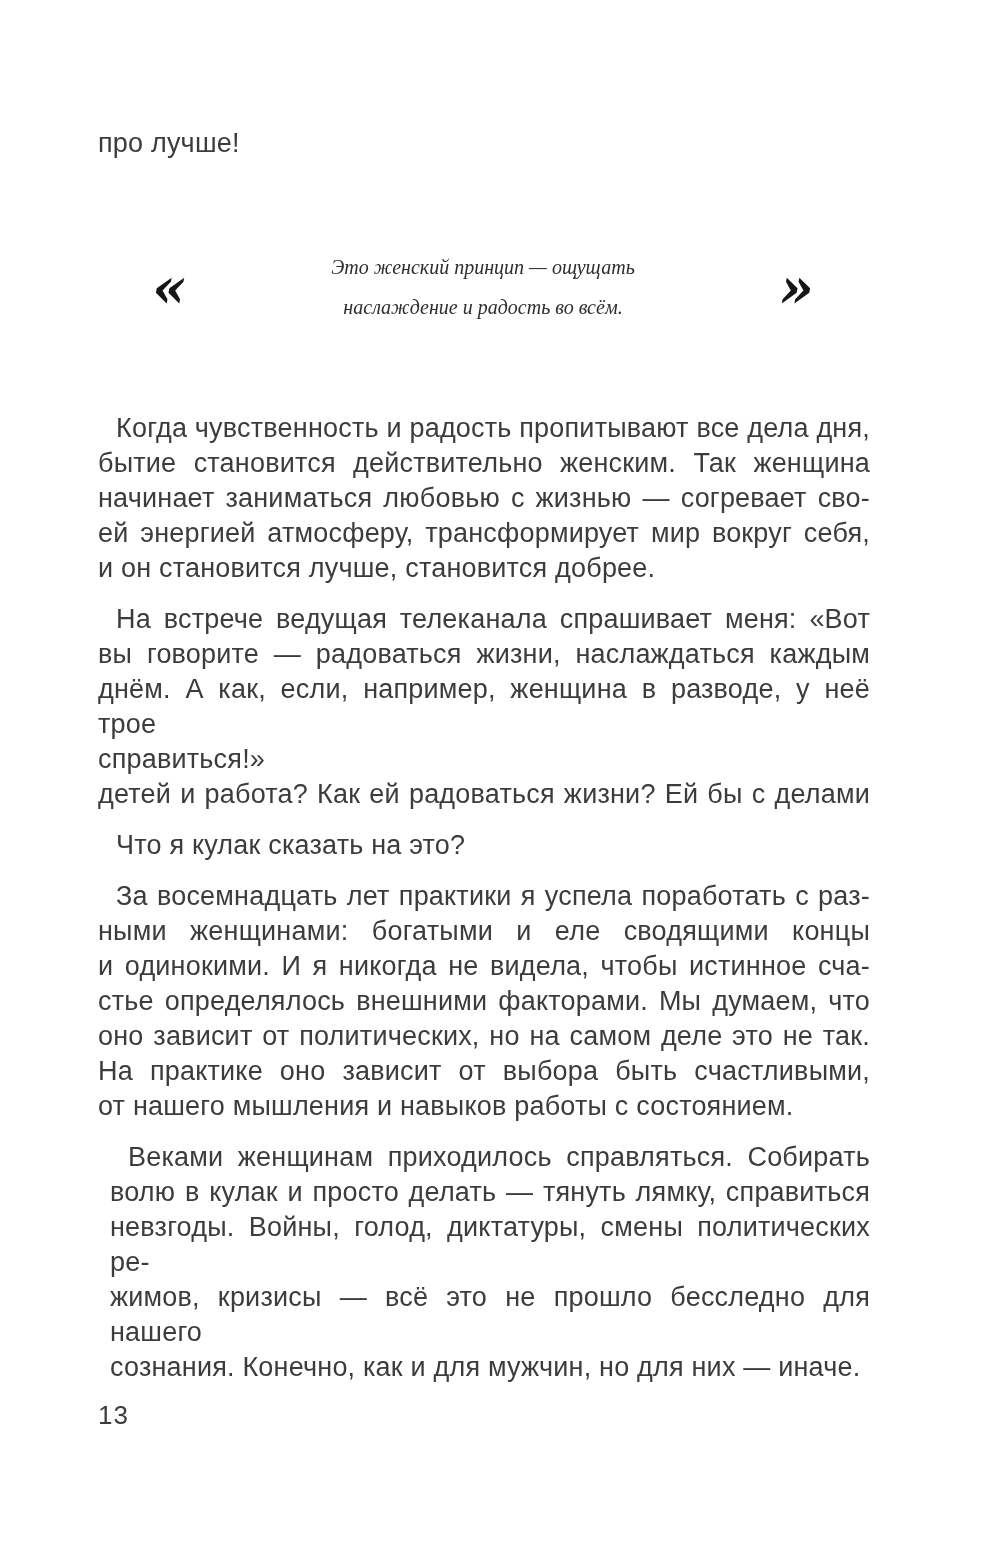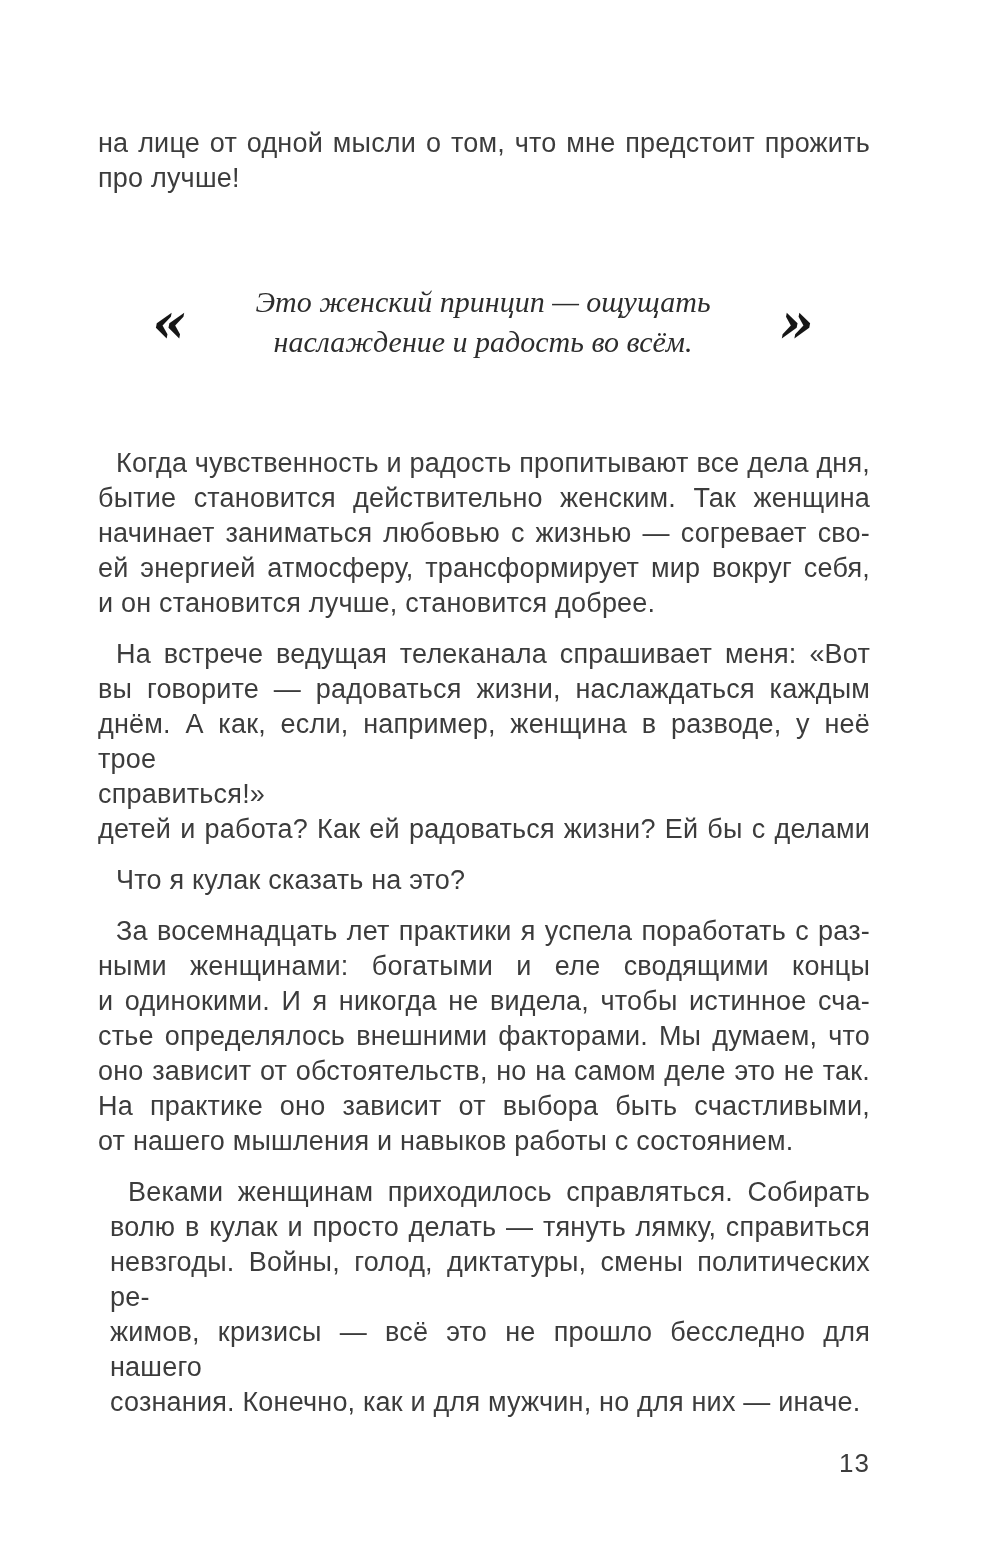--- a/index.html
+++ b/index.html
@@ -55,44 +55,42 @@
     color: #161616;
     flex: 0 0 auto;
   }
   .quote-mark.left { padding-left: 42px; }
   .quote-mark.right { padding-right: 48px; }
   .quote-text {
     flex: 1 1 auto;
     text-align: center;
     font-family: "Liberation Serif", serif;
     font-style: italic;
-    font-size: 30px;
+    font-size: 20px;
     line-height: 40px;
     color: #2d2d2d;
   }
   .page-number {
     position: absolute;
     left: 98px;
     top: 1398px;
     width: 772px;
-    text-align: right;
+    text-align: left;
     font-size: 26px;
     line-height: 35px;
     color: #3c3c3c;
     letter-spacing: 1px;
-    margin-top: 48px;
   }
 </style>
 </head>
 <body>
 
 <div class="page">
   <div class="content" id="content">
       <div class="para">
-        <div class="line">на лице от одной мысли о том, что мне предстоит прожить</div>
         <div class="line last">про лучше!</div>
       </div>
       <div class="quote-block">
         <span class="quote-mark left">«</span>
         <div class="quote-text">
           <div>Это женский принцип — ощущать</div>
           <div>наслаждение и радость во всём.</div>
         </div>
         <span class="quote-mark right">»</span>
       </div>
@@ -111,21 +109,21 @@
         <div class="line">детей и работа? Как ей радоваться жизни? Ей бы с делами</div>
       </div>
       <div class="para">
         <div class="line first-indent last">Что я кулак сказать на это?</div>
       </div>
       <div class="para">
         <div class="line first-indent">За восемнадцать лет практики я успела поработать с раз-</div>
         <div class="line">ными женщинами: богатыми и еле сводящими концы</div>
         <div class="line">и одинокими. И я никогда не видела, чтобы истинное сча-</div>
         <div class="line">стье определялось внешними факторами. Мы думаем, что</div>
-        <div class="line">оно зависит от обстоятельств, но на самом деле это не так.</div>
+        <div class="line">оно зависит от политических, но на самом деле это не так.</div>
         <div class="line">На практике оно зависит от выбора быть счастливыми,</div>
         <div class="line last">от нашего мышления и навыков работы с состоянием.</div>
       </div>
       <div class="para">
         <div class="line first-indent">Веками женщинам приходилось справляться. Собирать</div>
         <div class="line">волю в кулак и просто делать — тянуть лямку, справиться</div>
         <div class="line">невзгоды. Войны, голод, диктатуры, смены политических ре-</div>
         <div class="line">жимов, кризисы — всё это не прошло бесследно для нашего</div>
         <div class="line last">сознания. Конечно, как и для мужчин, но для них — иначе.</div>
       </div>

